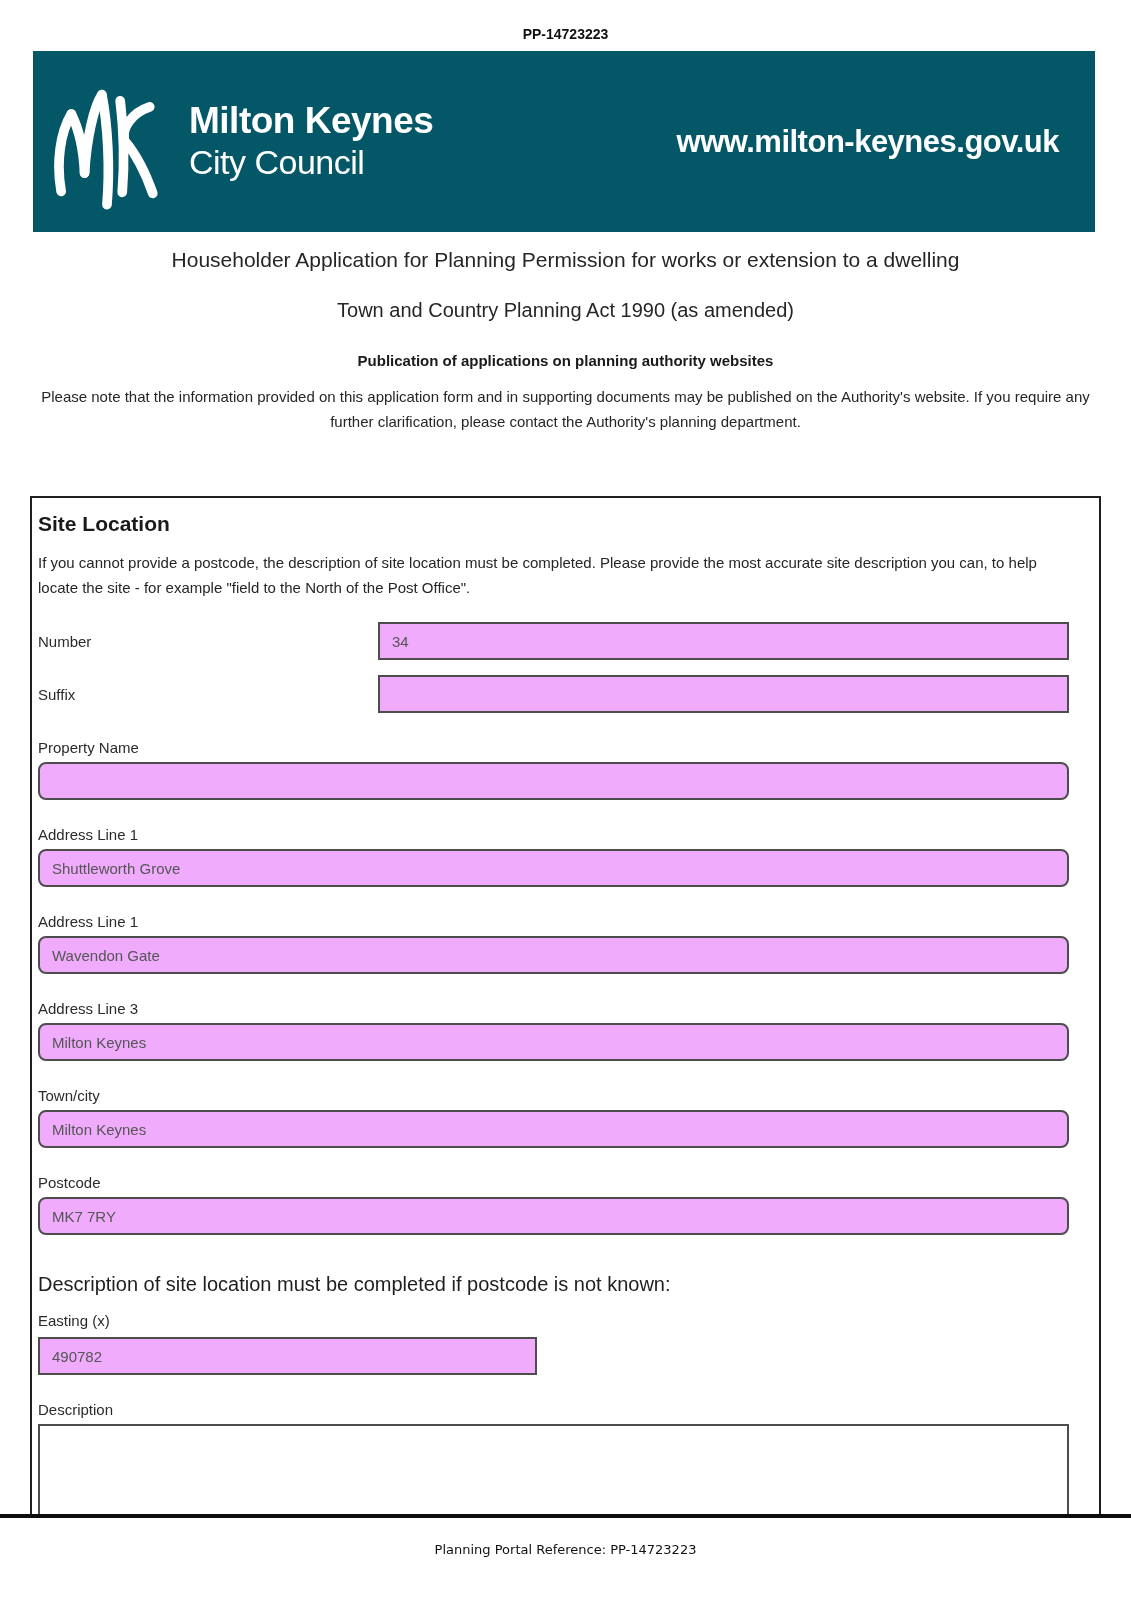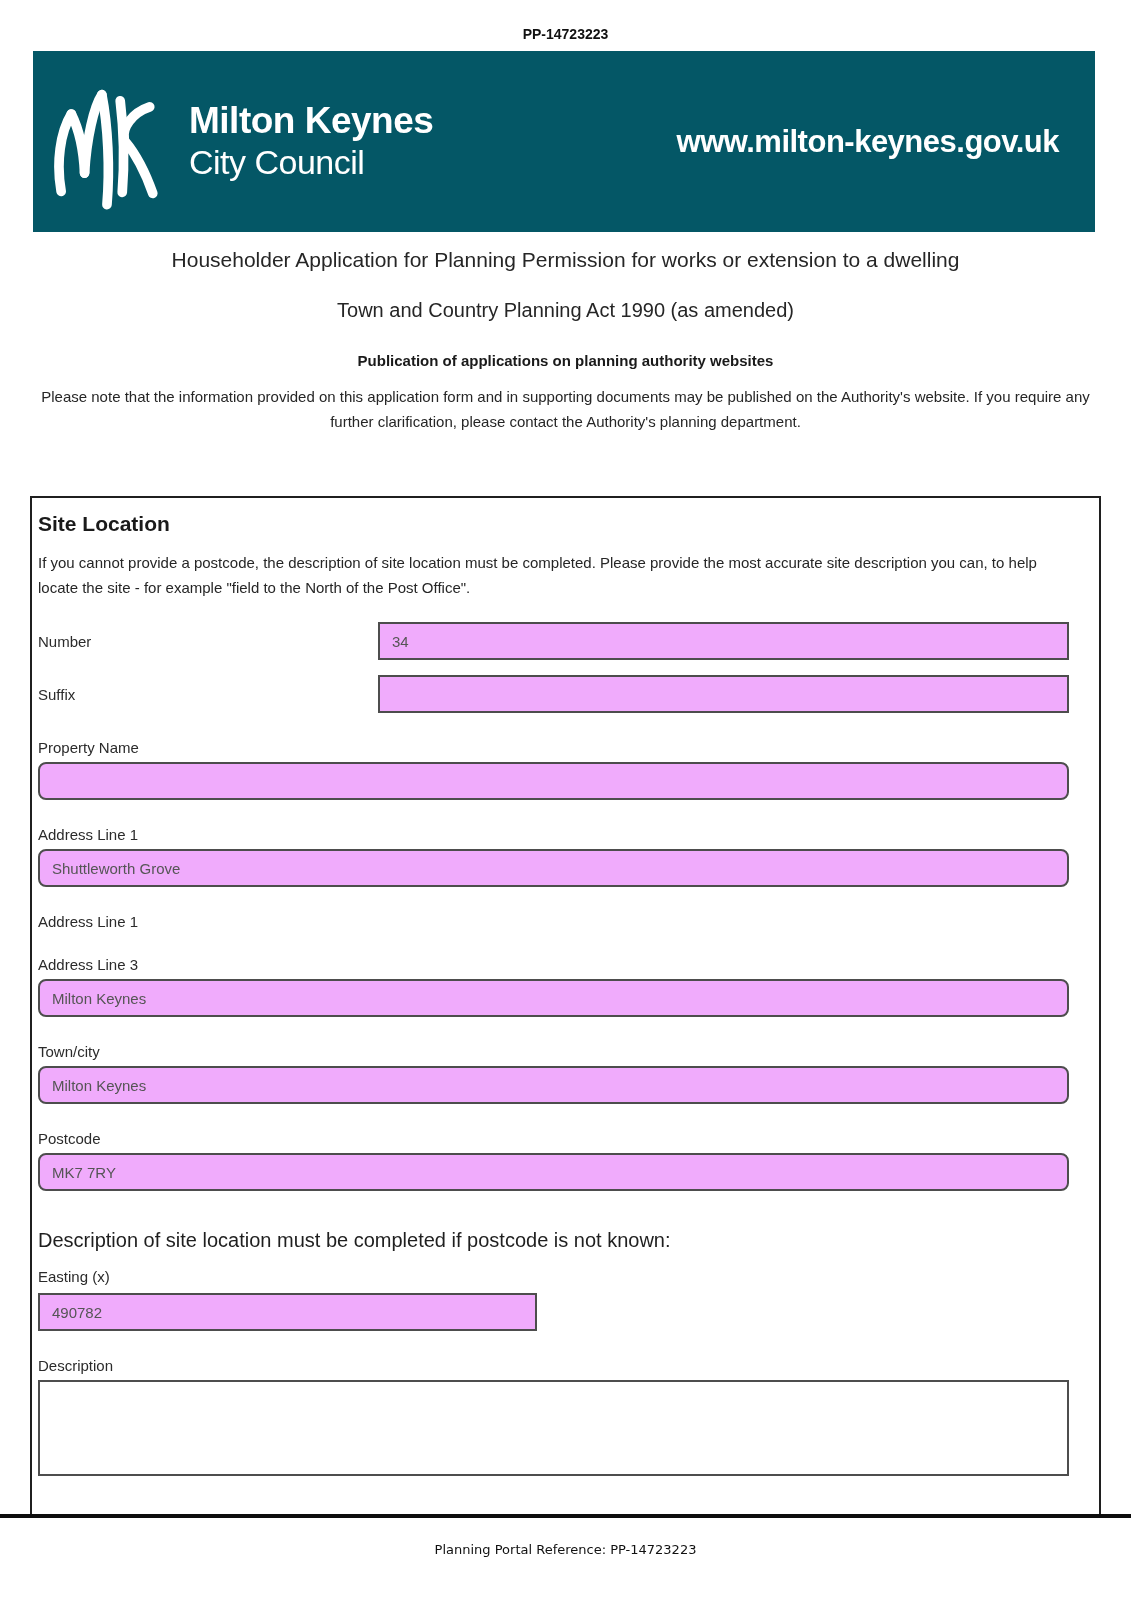--- a/index.html
+++ b/index.html
@@ -119,20 +119,21 @@
     <input class="f-input" type="text" value="" style="">
   </div>
 
   <div class="stacked">
     <label class="f-label">Address Line 1</label>
     <input class="f-input" type="text" value="Shuttleworth Grove" style="">
   </div>
 
   <div class="stacked">
     <label class="f-label">Address Line 1</label>
+    <input class="f-input" type="text" value="Wavendon Gate" style="">
   </div>
 
   <div class="stacked">
     <label class="f-label">Address Line 3</label>
     <input class="f-input" type="text" value="Milton Keynes" style="">
   </div>
 
   <div class="stacked">
     <label class="f-label">Town/city</label>
     <input class="f-input" type="text" value="Milton Keynes" style="">

